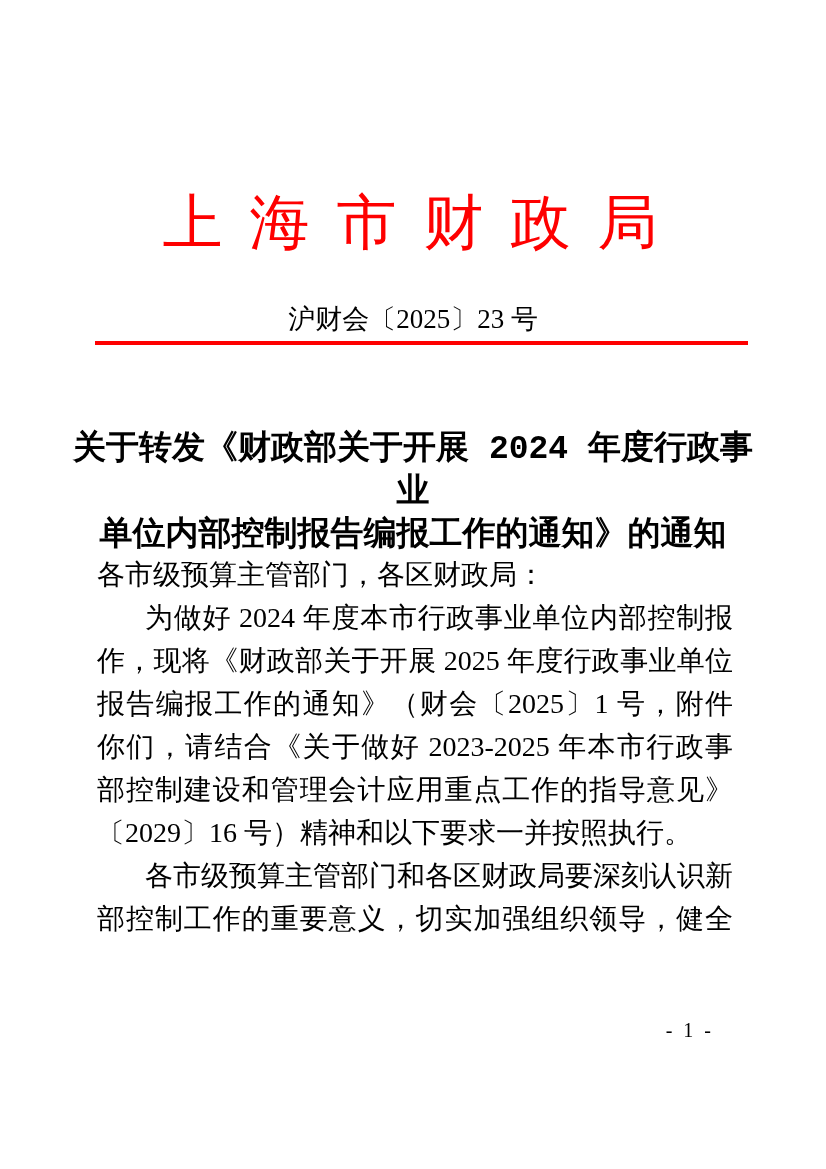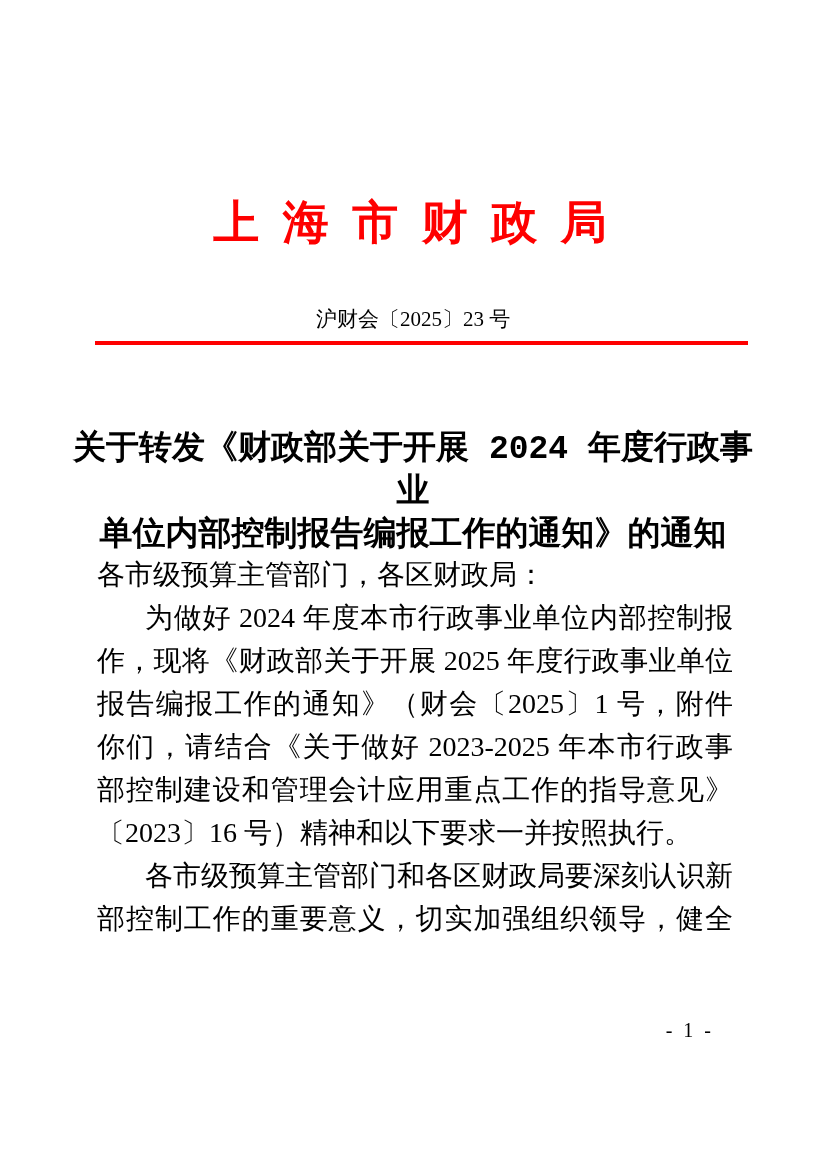--- a/index.html
+++ b/index.html
@@ -16,33 +16,33 @@
     font-family: "Liberation Serif", "DejaVu Serif", serif;
     color: #000000;
   }
   .org-name {
     position: absolute;
     top: 192px;
     left: 0;
     width: 100%;
     text-align: center;
     color: #fe0000;
-    font-weight: bold;
-    font-size: 46px;
+    font-weight: normal;
+    font-size: 60px;
     line-height: 62px;
     letter-spacing: 6px;
     white-space: nowrap;
   }
   .doc-number {
     position: absolute;
     top: 305px;
     left: 0;
     width: 100%;
     text-align: center;
-    font-size: 21px;
+    font-size: 27px;
     line-height: 28px;
   }
   .red-rule {
     position: absolute;
     top: 341px;
     left: 95px;
     width: 653px;
     height: 4px;
     background: #fe0000;
   }
@@ -104,20 +104,20 @@
     <div>单位内部控制报告编报工作的通知》的通知</div>
   </div>
 
   <div class="body-text">
     <div class="line">各市级预算主管部门，各区财政局：</div>
     <div class="line indent justify">为做好 2024 年度本市行政事业单位内部控制报告编报工</div>
     <div class="line justify">作，现将《财政部关于开展 2025 年度行政事业单位内部控制</div>
     <div class="line justify">报告编报工作的通知》（财会〔2025〕1 号，附件 1）转发给</div>
     <div class="line justify">你们，请结合《关于做好 2023-2025 年本市行政事业单位内</div>
     <div class="line justify">部控制建设和管理会计应用重点工作的指导意见》（沪财会</div>
-    <div class="line">〔2023〕16 号）精神和以下要求一并按照执行。</div>
+    <div class="line">〔2029〕16 号）精神和以下要求一并按照执行。</div>
     <div class="line indent justify">各市级预算主管部门和各区财政局要深刻认识新时代内</div>
     <div class="line justify">部控制工作的重要意义，切实加强组织领导，健全工作机制，</div>
   </div>
 
   <div class="page-number">- 1 -</div>
 
 </div>
 
 </body></html>

